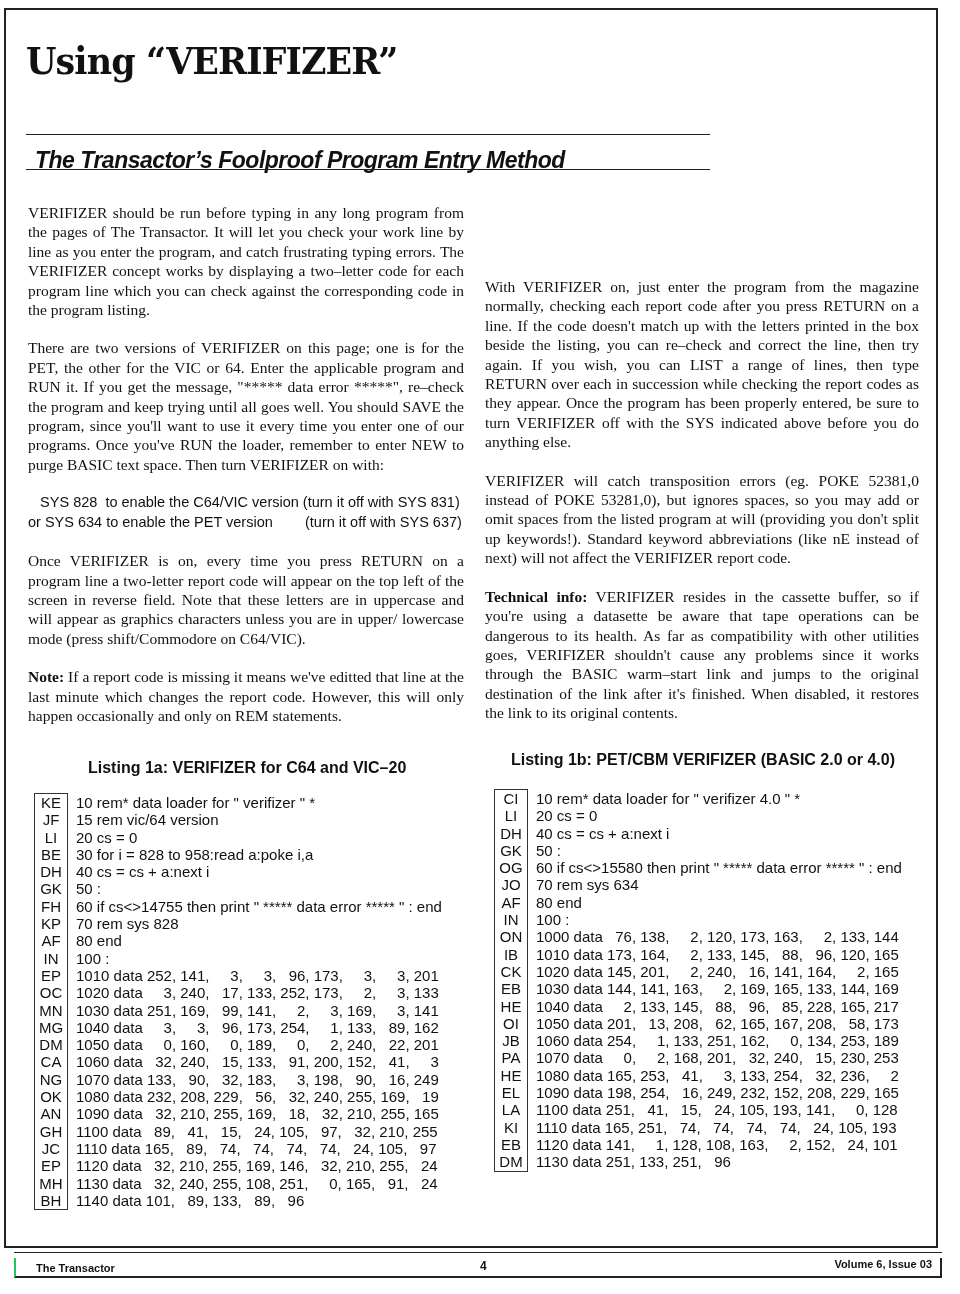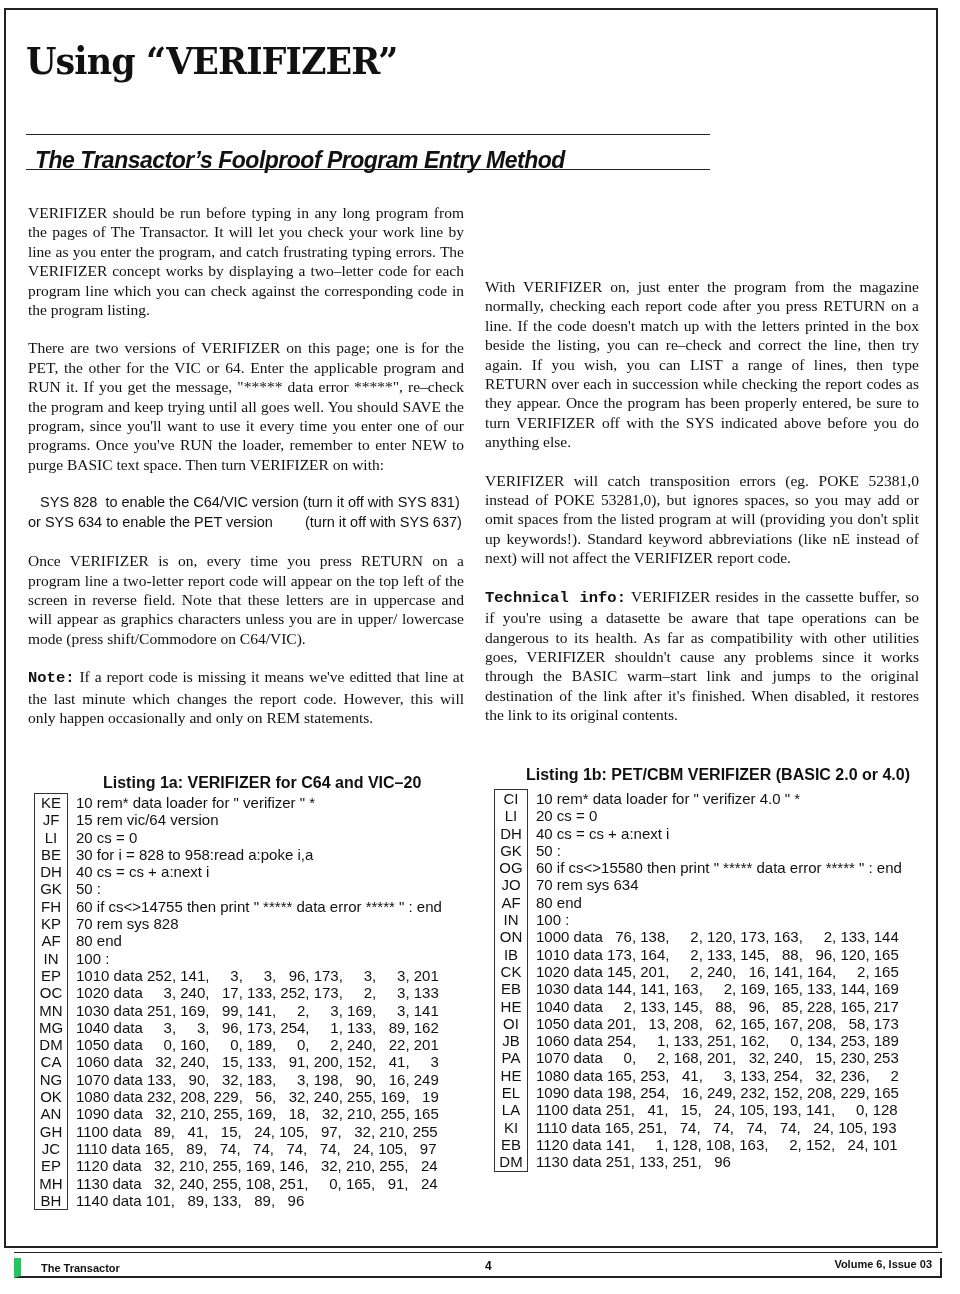--- a/index.html
+++ b/index.html
@@ -20,42 +20,42 @@
     letter-spacing: -0.5px;
   }
   .subtitle-rule-bot { position: absolute; left: 26px; top: 169px; width: 684px; border-top: 1.5px solid #222; }
 
   .col { position: absolute; font-family: "Liberation Serif", serif; font-size: 15.5px; line-height: 19.4px; color: #111; text-align: justify; }
   .col p { margin: 0 0 19px 0; }
   .col-left { left: 28px; top: 203px; width: 436px; }
   .col-right { left: 485px; top: 277px; width: 434px; }
   .sys-block { font-family: "Liberation Sans", sans-serif; font-size: 14.5px; line-height: 19.4px; margin: 0 0 19px 0; text-align: left; }
   .sys-line { white-space: pre; }
-  .bold { font-weight: bold; font-family: Liberation Mono, monospace; }
+  .bold { font-weight: bold; }
 
   .listing-title {
-    position: absolute; font-family: "Liberation Sans", sans-serif; font-weight: bold; font-size: 16px; color: #111; margin: 15px;
+    position: absolute; font-family: "Liberation Sans", sans-serif; font-weight: bold; font-size: 16px; color: #111; margin: 0;
   }
   .lt1 { left: 88px; top: 759px; }
   .lt2 { left: 511px; top: 751px; }
 
   .listing { position: absolute; font-family: "Liberation Sans", sans-serif; font-size: 15px; color: #111; }
   .listing-1 { left: 34px; top: 793px; }
   .listing-2 { left: 494px; top: 789px; }
   .listing table { border-collapse: collapse; }
   .listing td { padding: 0; height: 17.3px; line-height: 17.3px; white-space: pre; vertical-align: middle; }
   .listing td.code { width: 32px; text-align: center; border-left: 1.5px solid #333; border-right: 1.5px solid #333; }
   .listing tr:first-child td.code { border-top: 1.5px solid #333; }
   .listing tr:last-child td.code { border-bottom: 1.5px solid #333; }
   .listing td.line { padding-left: 8px; }
 
   .footer-rule { position: absolute; left: 14px; top: 1252px; width: 928px; border-top: 1.5px solid #222; }
   .footer {
     position: absolute; left: 14px; top: 1258px; width: 928px; height: 20px;
-    border-left: 7px solid #22c55e; border-right: 2px solid #222; border-bottom: 2px solid #222; box-sizing: border-box;
+    border-left: 2px solid #22c55e; border-right: 2px solid #222; border-bottom: 2px solid #222; box-sizing: border-box;
     font-family: "Liberation Sans", sans-serif; font-weight: bold; font-size: 11px;
   }
   .footer .f-left { position: absolute; left: 20px; top: 4px; }
   .footer .f-center { position: absolute; left: 464px; top: 1px; font-size: 12px; }
   .footer .f-right { position: absolute; right: 8px; top: 0px; }
 </style>
 </head>
 <body>
 
 <div class="frame"></div>

